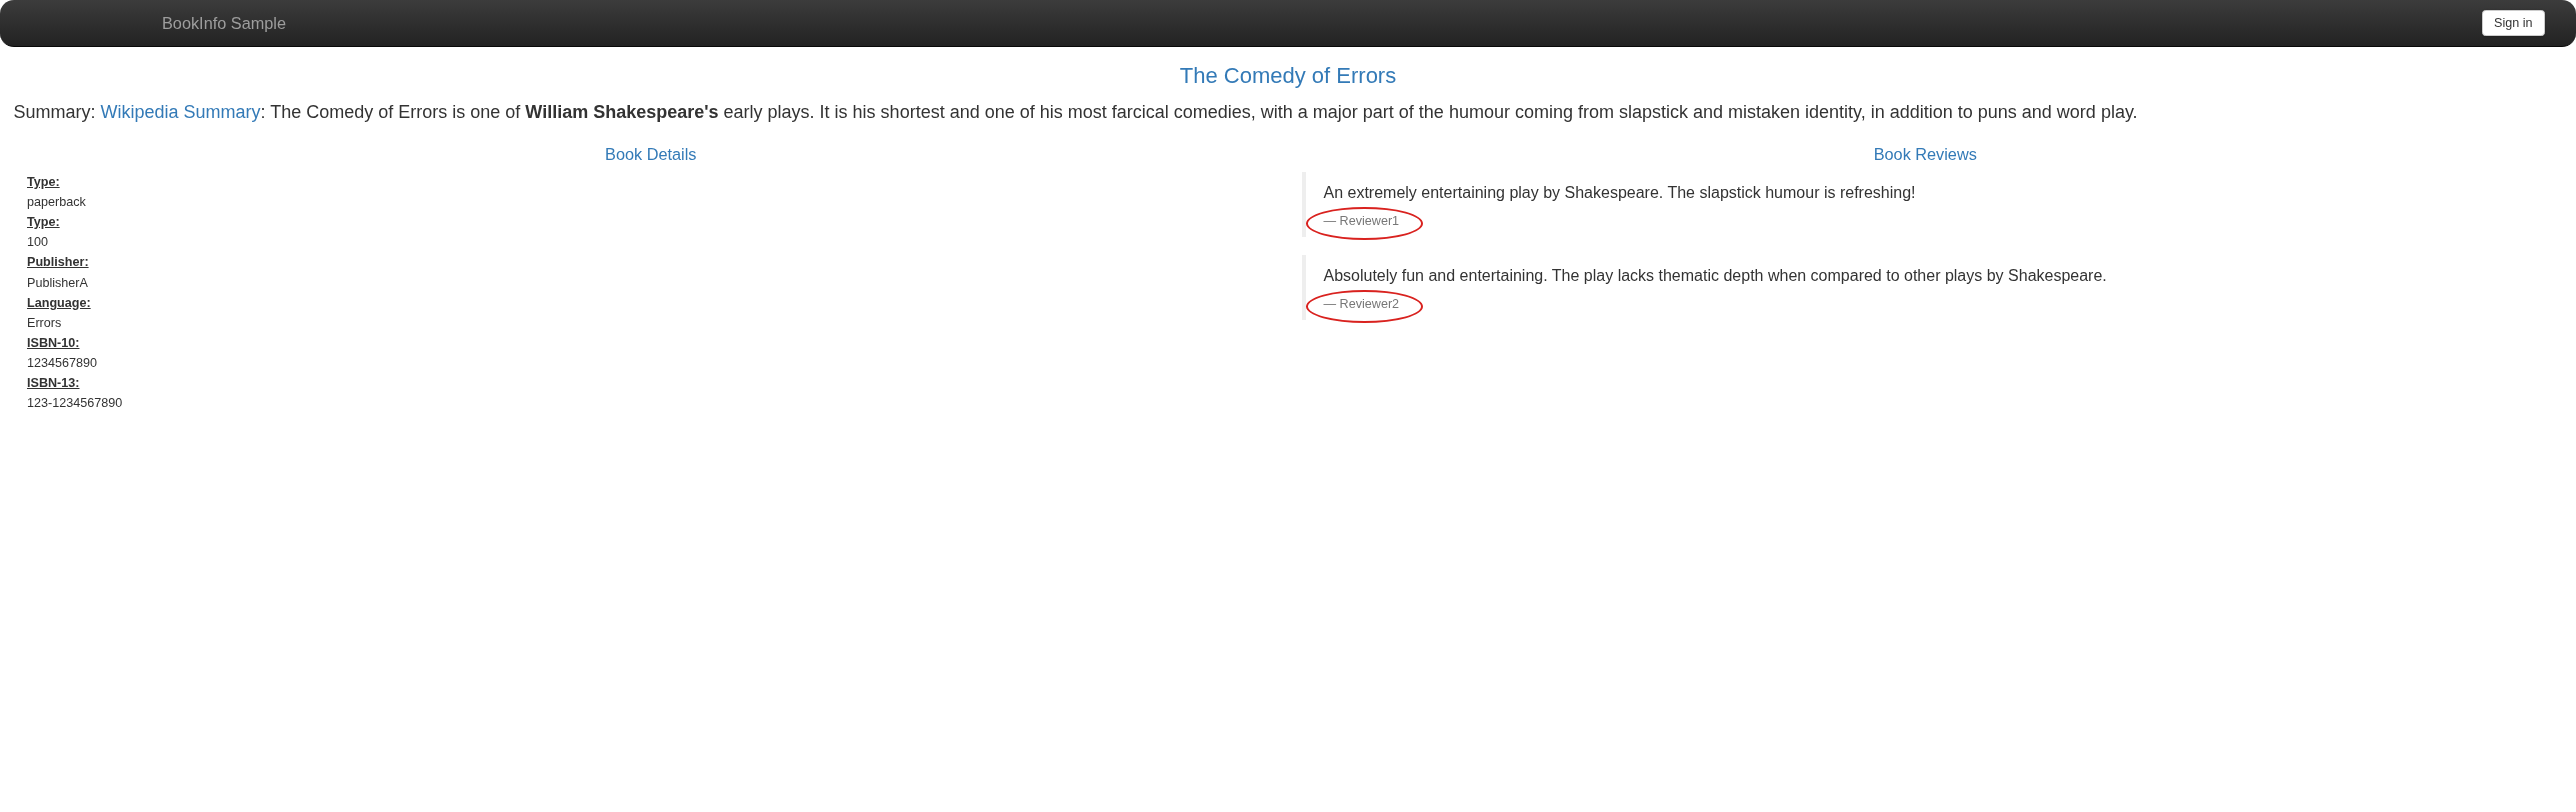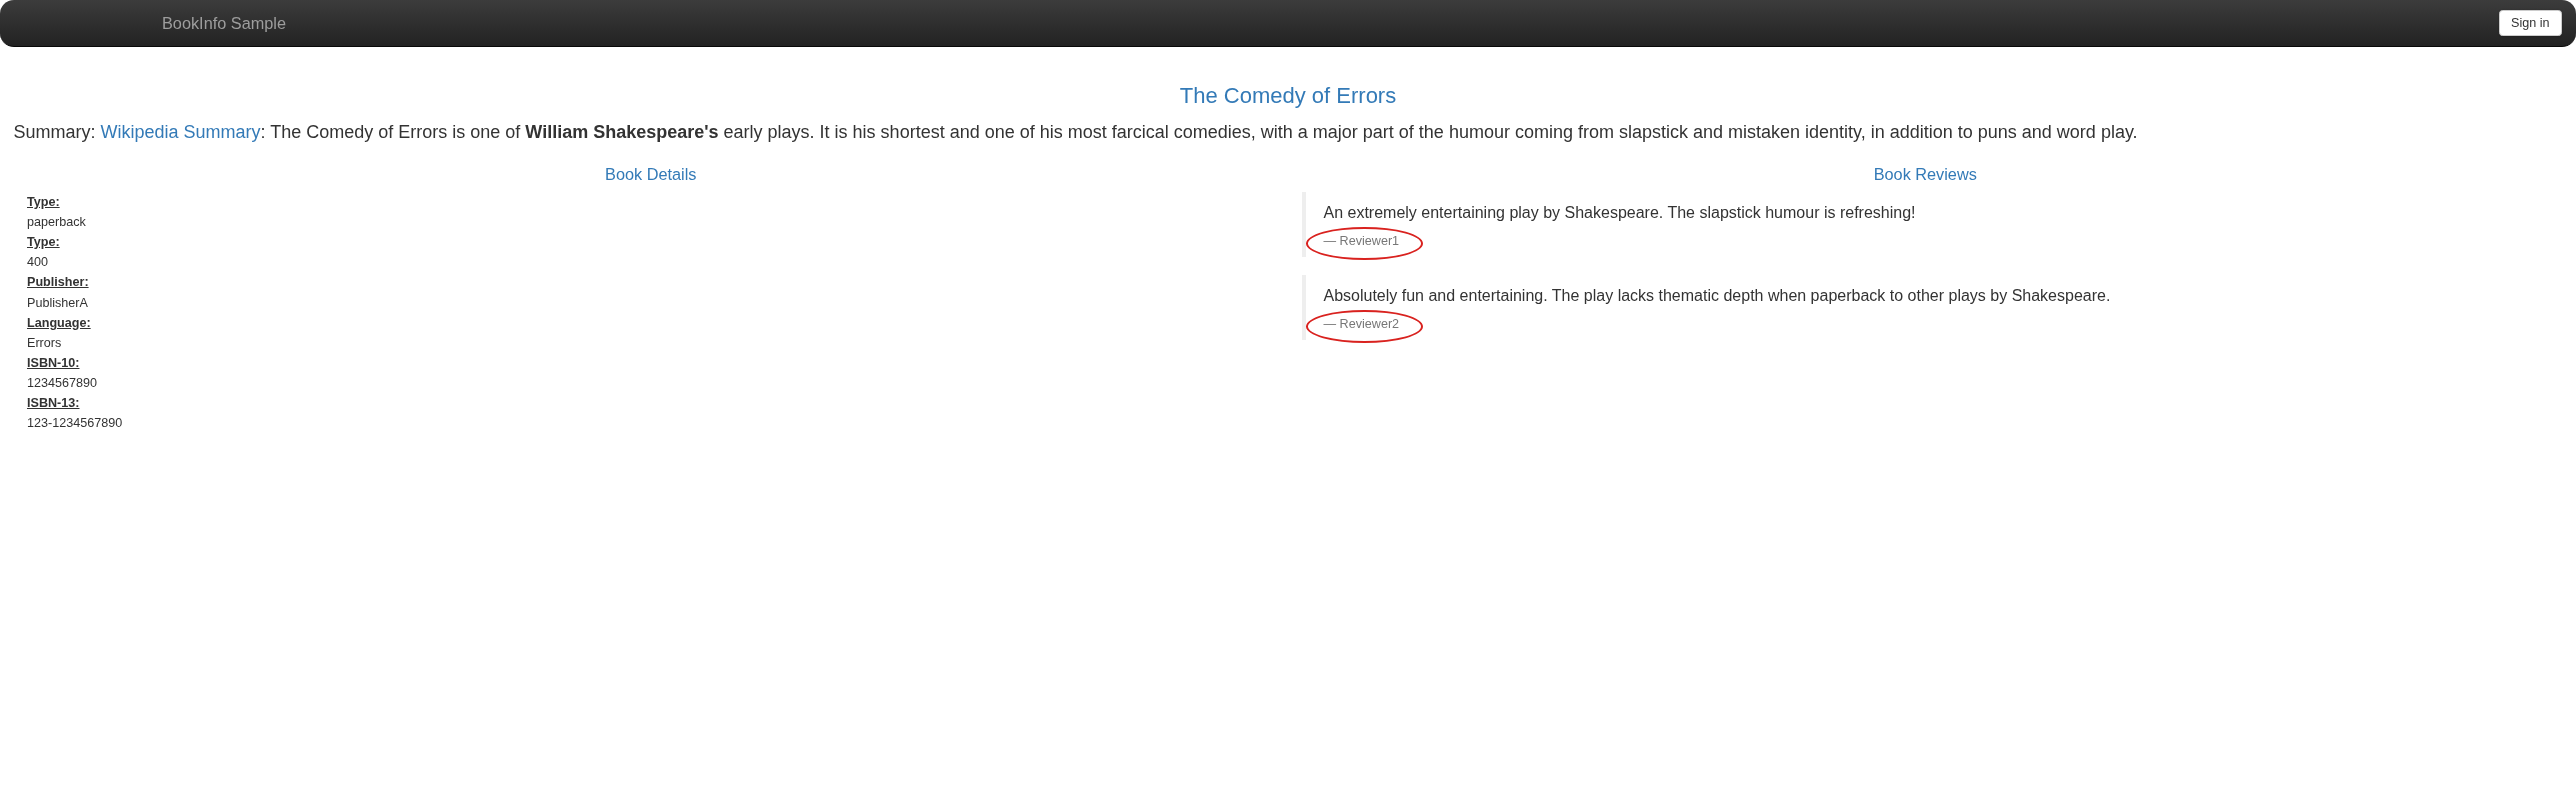--- a/index.html
+++ b/index.html
@@ -25,42 +25,42 @@
     }
     .navbar-brand {
       color: #9d9d9d;
       font-size: 16.3px;
       padding: 13.5px;
       margin-left: 135px;
       text-decoration: none;
     }
     .navbar-right {
       margin-left: auto;
-      margin-right: 1px;
+      margin-right: 18px;
     }
     .btn-signin {
       background: #fff;
       border: 0.9px solid #ccc;
       border-radius: 3.6px;
       padding: 5.4px 11px;
       font-size: 12.6px;
       color: #333;
       cursor: pointer;
       box-shadow: 0 0.9px 1.8px rgba(0,0,0,0.2);
     }
     .container {
       max-width: 100%;
       padding: 0 13.5px;
     }
     h3.title {
       color: #337ab7;
       font-size: 22px;
       font-weight: 500;
       text-align: center;
-      margin-top: 36px;
+      margin-top: 16px;
       margin-bottom: 9px;
     }
     .summary-text {
       font-size: 18px;
       line-height: 1.6;
       margin: 9px 0 18px 0;
       color: #333;
     }
     .summary-text a {
       color: #337ab7;
@@ -148,21 +148,21 @@
   </p>
 
   <div class="row">
     <div class="col">
       <h4 class="section-title">Book Details</h4>
       <div class="details">
         <dl>
           <dt>Type:</dt>
           <dd>paperback</dd>
           <dt>Type:</dt>
-          <dd>400</dd>
+          <dd>100</dd>
           <dt>Publisher:</dt>
           <dd>PublisherA</dd>
           <dt>Language:</dt>
           <dd>Errors</dd>
           <dt>ISBN-10:</dt>
           <dd>1234567890</dd>
           <dt>ISBN-13:</dt>
           <dd>123-1234567890</dd>
         </dl>
       </div>
@@ -173,21 +173,21 @@
 
       <blockquote>
         <p>An extremely entertaining play by Shakespeare. The slapstick humour is refreshing!</p>
         <footer>
           <span>Reviewer1</span>
           <span class="annotation-circle"></span>
         </footer>
       </blockquote>
 
       <blockquote>
-        <p>Absolutely fun and entertaining. The play lacks thematic depth when paperback to other plays by Shakespeare.</p>
+        <p>Absolutely fun and entertaining. The play lacks thematic depth when compared to other plays by Shakespeare.</p>
         <footer>
           <span>Reviewer2</span>
           <span class="annotation-circle"></span>
         </footer>
       </blockquote>
     </div>
   </div>
 </div>
 
 

